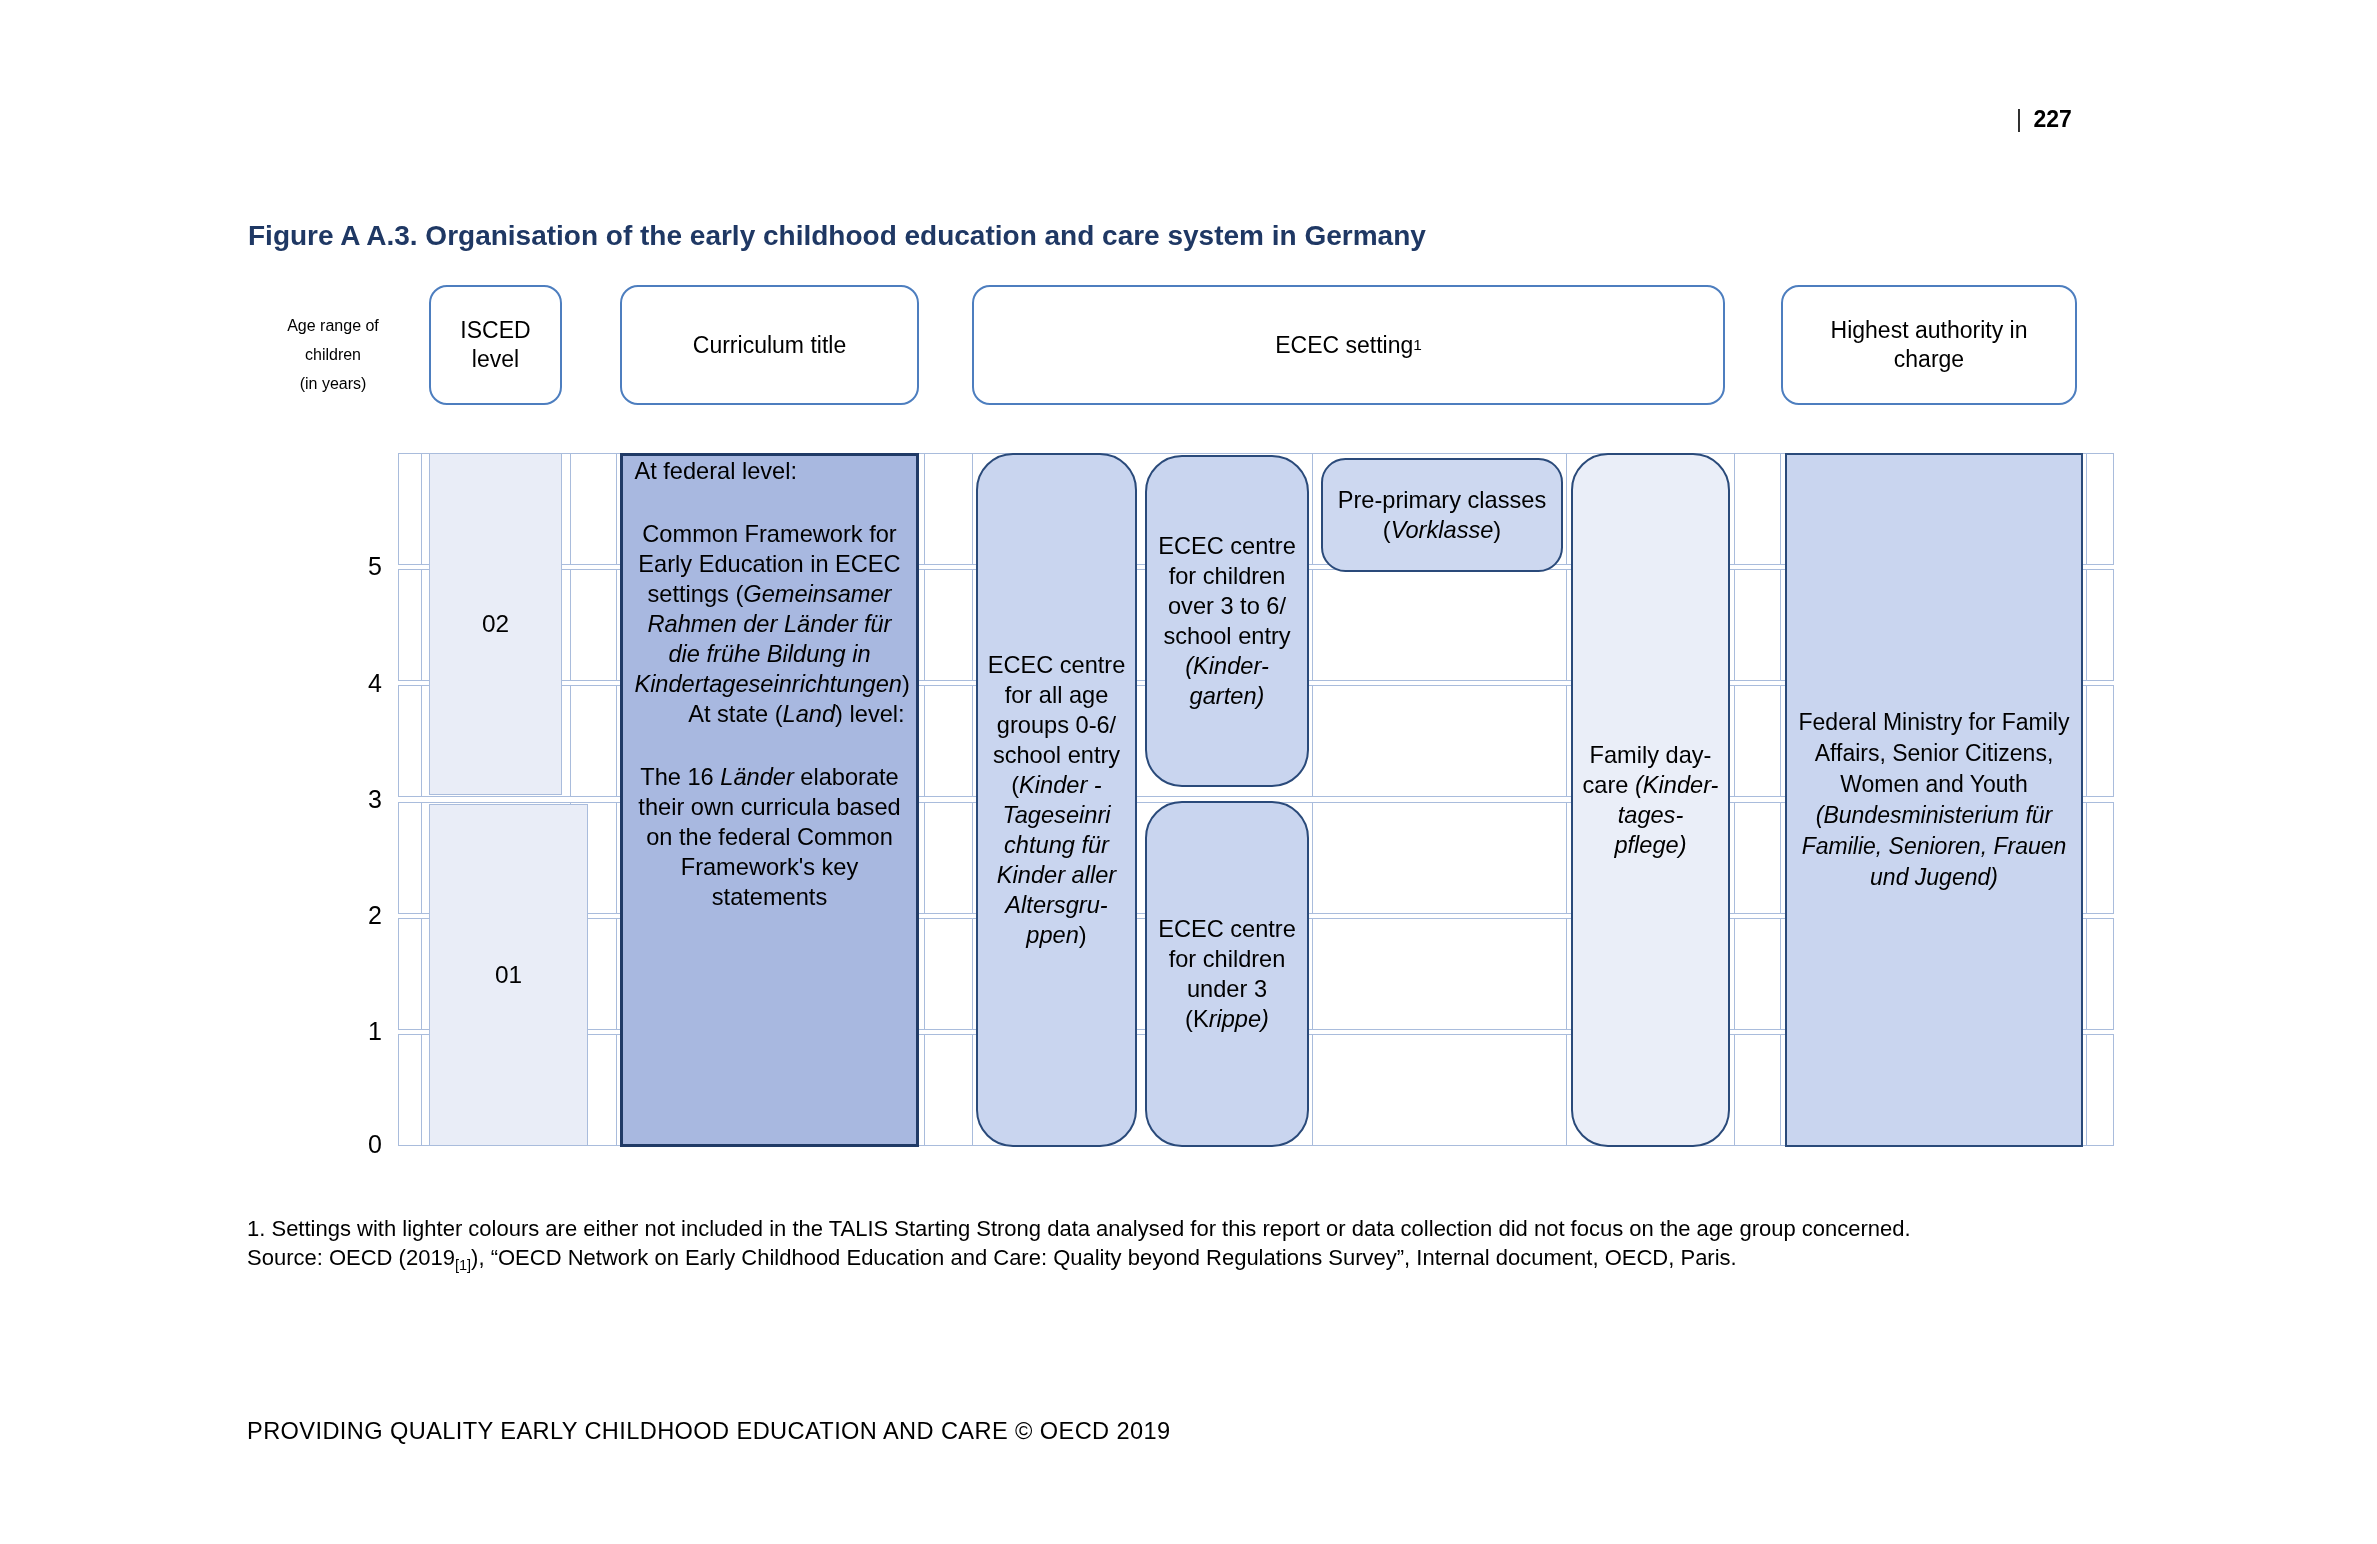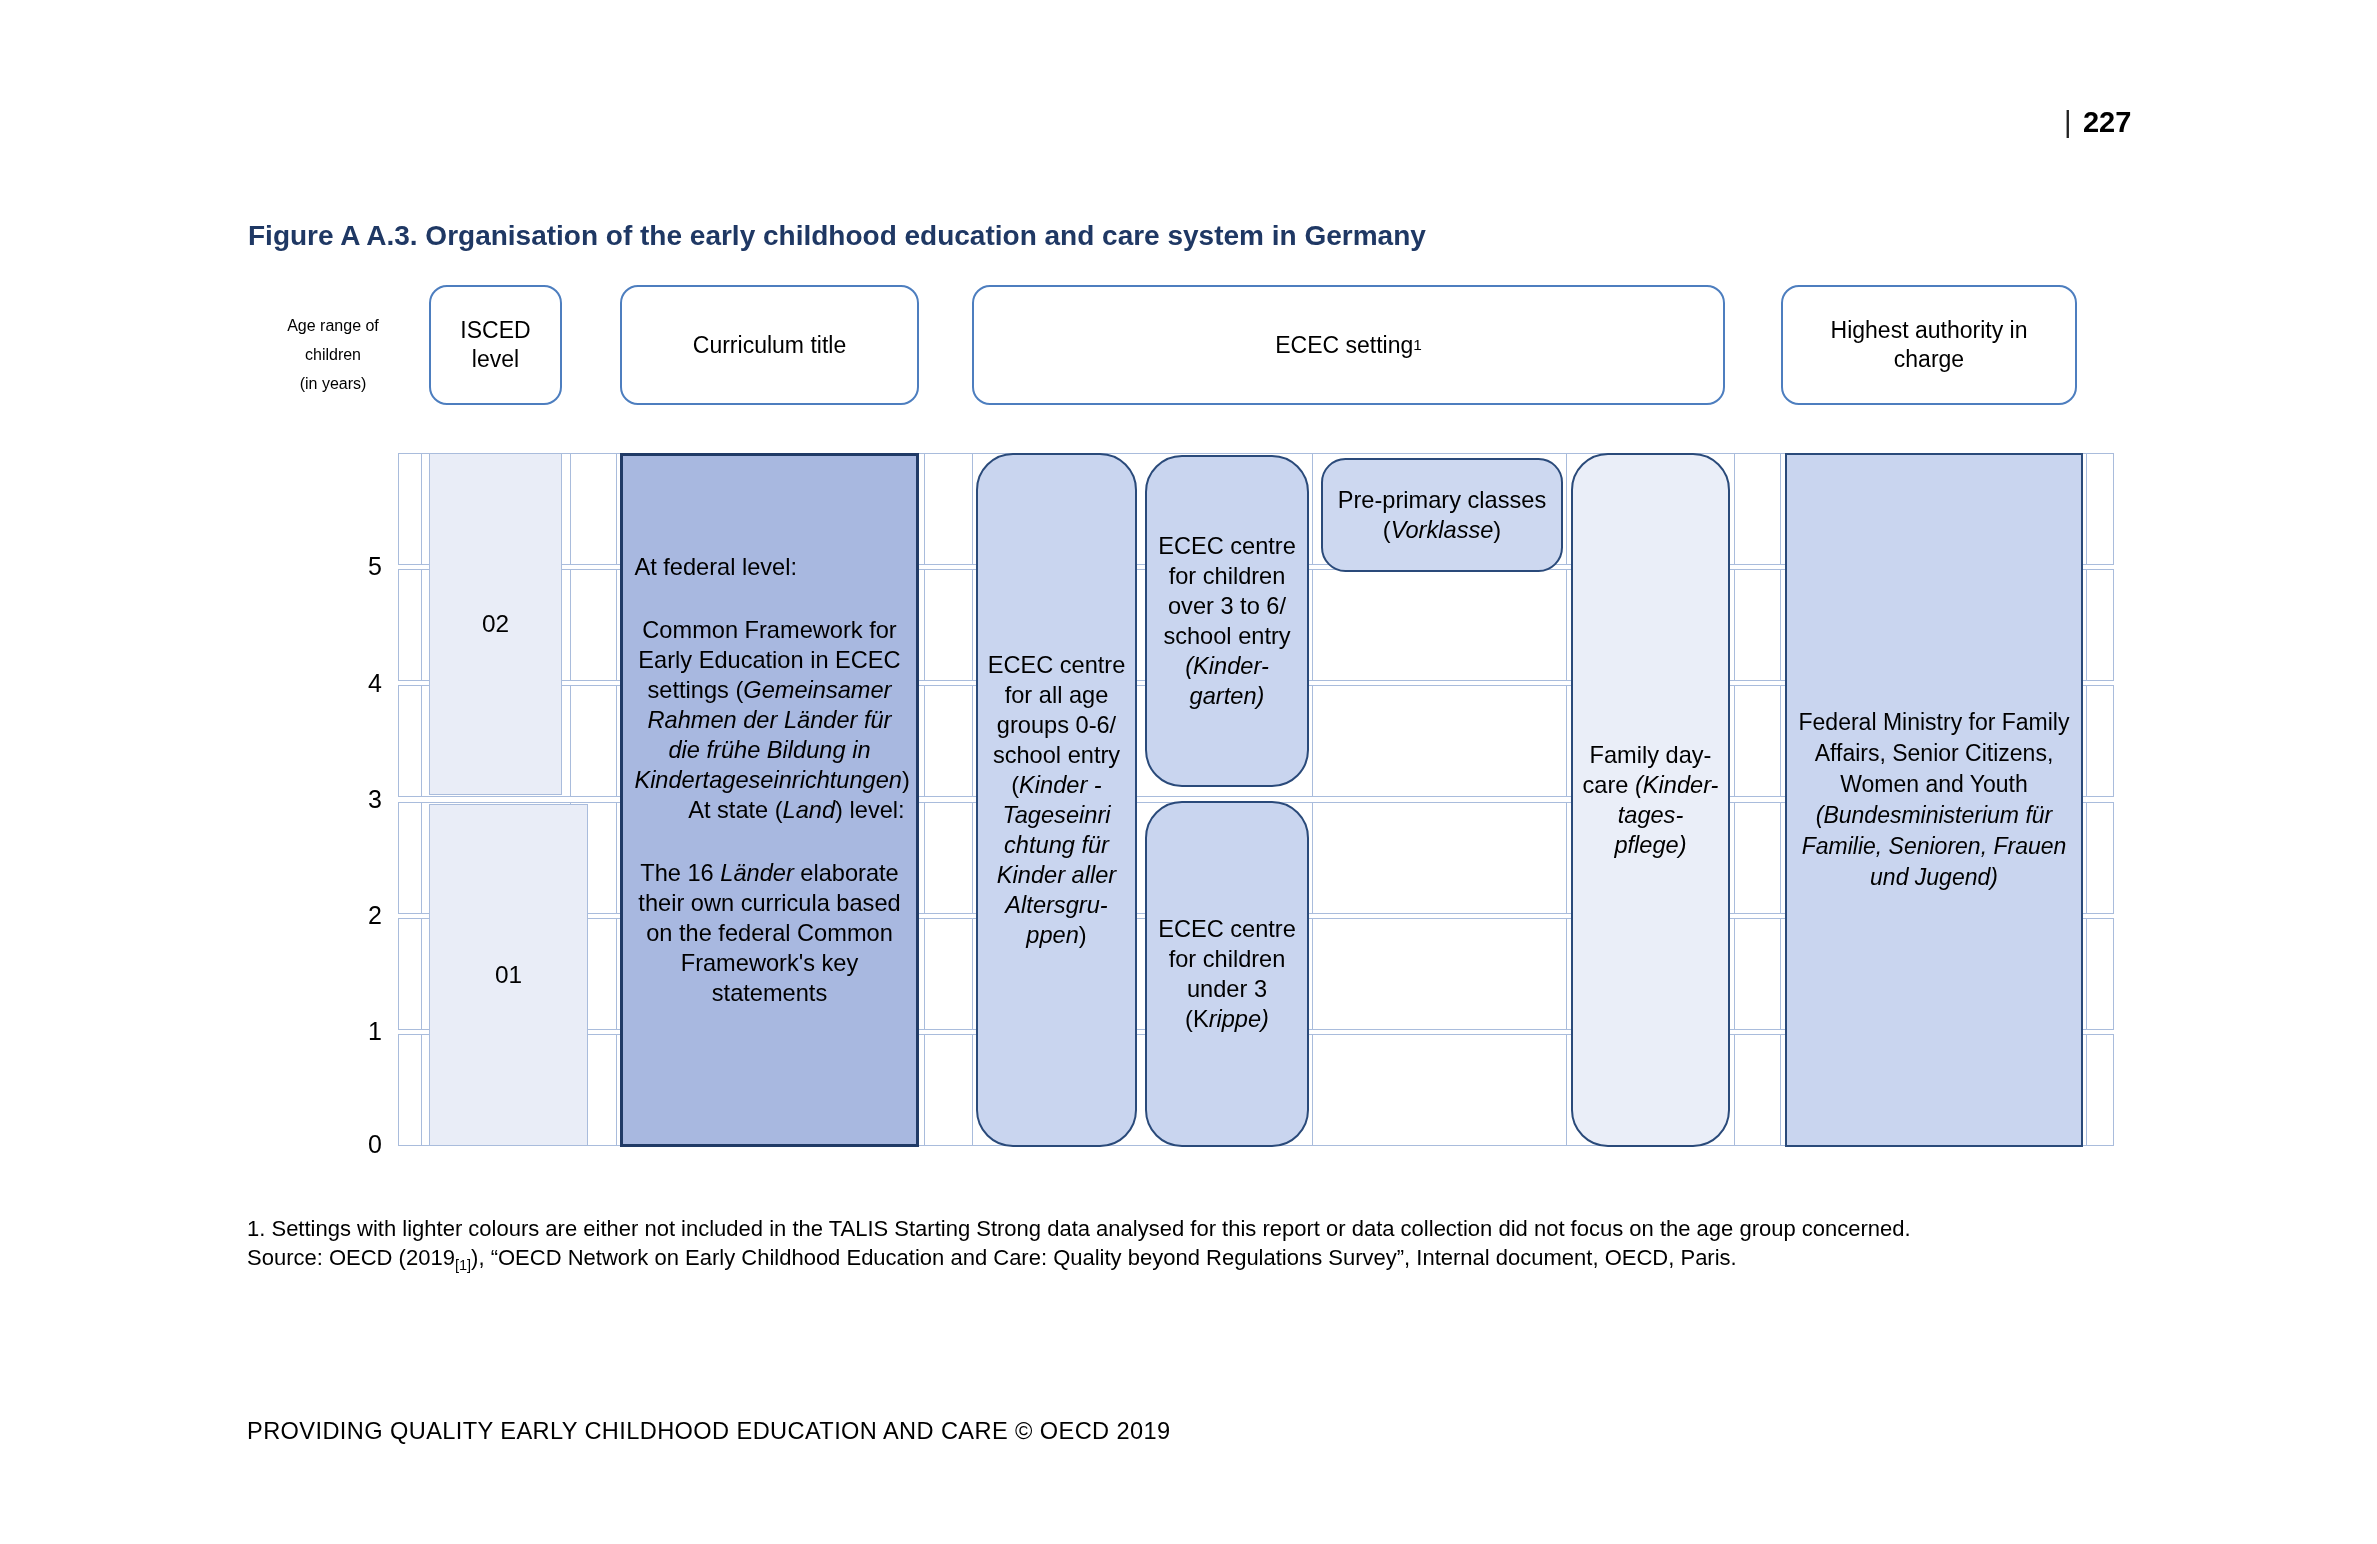--- a/index.html
+++ b/index.html
@@ -12,21 +12,21 @@
     --fill-medium:#c9d5ef;
     --fill-preprim:#cdd8f0;
     --fill-light:#e9edf7;
     --fill-family:#eaeef8;
   }
   *{margin:0;padding:0;box-sizing:border-box;}
   html,body{background:#ffffff;}
   body{font-family:"Liberation Sans", sans-serif;color:#000;}
   .page{position:relative;width:2377px;height:1545px;background:#fff;overflow:hidden;}
 
-  .pagenum{position:absolute;top:106px;left:2016px;width:130px;font-size:29px;white-space:nowrap;margin-left:48px;}
+  .pagenum{position:absolute;top:106px;left:2016px;width:130px;font-size:23px;white-space:nowrap;}
   .pagenum .pipe{font-weight:400;color:#222;margin-right:11.4px;}
   .pagenum .num{font-weight:700;}
 
   .fig-title{position:absolute;left:248px;top:220px;width:1626px;
     font-size:28px;font-weight:700;color:var(--navy);}
 
   
   .age-hdr{position:absolute;left:250px;top:311px;width:166px;text-align:center;
     font-size:16px;line-height:29px;white-space:pre-line;}
   .hdr-box{position:absolute;top:285px;height:120px;border:2.4px solid var(--hdr-border);
@@ -46,21 +46,21 @@
   .age-label{position:absolute;left:332px;width:50px;height:31px;text-align:right;
     font-size:25px;line-height:31px;z-index:3;}
 
   
   .cbox{position:absolute;z-index:3;display:flex;align-items:center;justify-content:center;
     text-align:center;font-size:23.6px;line-height:30px;}
   .isced-box{background:var(--fill-light);border:1.6px solid var(--grid);font-size:24.4px;}
   .curr-box{left:620px;top:453px;width:299px;height:694px;background:var(--fill-curriculum);
     border:3.3px solid var(--curr-border);display:block;text-align:center;padding:0 11.4px;z-index:3;
     position:absolute;font-size:23.6px;line-height:30px;}
-  .curr-left{text-align:left;margin-top:96px;}
+  .curr-left{text-align:left;}
   .curr-left2{text-align:right;}
   .curr-par{margin-top:33px;}
   .round-col{border:2.4px solid var(--box-border);border-radius:37px;background:var(--fill-medium);padding:0 8.1px;}
   .family-col{background:var(--fill-family);}
   .preprim-box{border:2.4px solid var(--box-border);border-radius:24.4px;background:var(--fill-preprim);}
   .ministry-box{border:2.4px solid var(--box-border);background:var(--fill-medium);padding:0 6.5px;font-size:23px;line-height:31px;}
   .it{font-style:italic;}
 
   
   .footnote{position:absolute;left:247px;top:1213px;width:1903px;font-size:22px;line-height:31px;}

